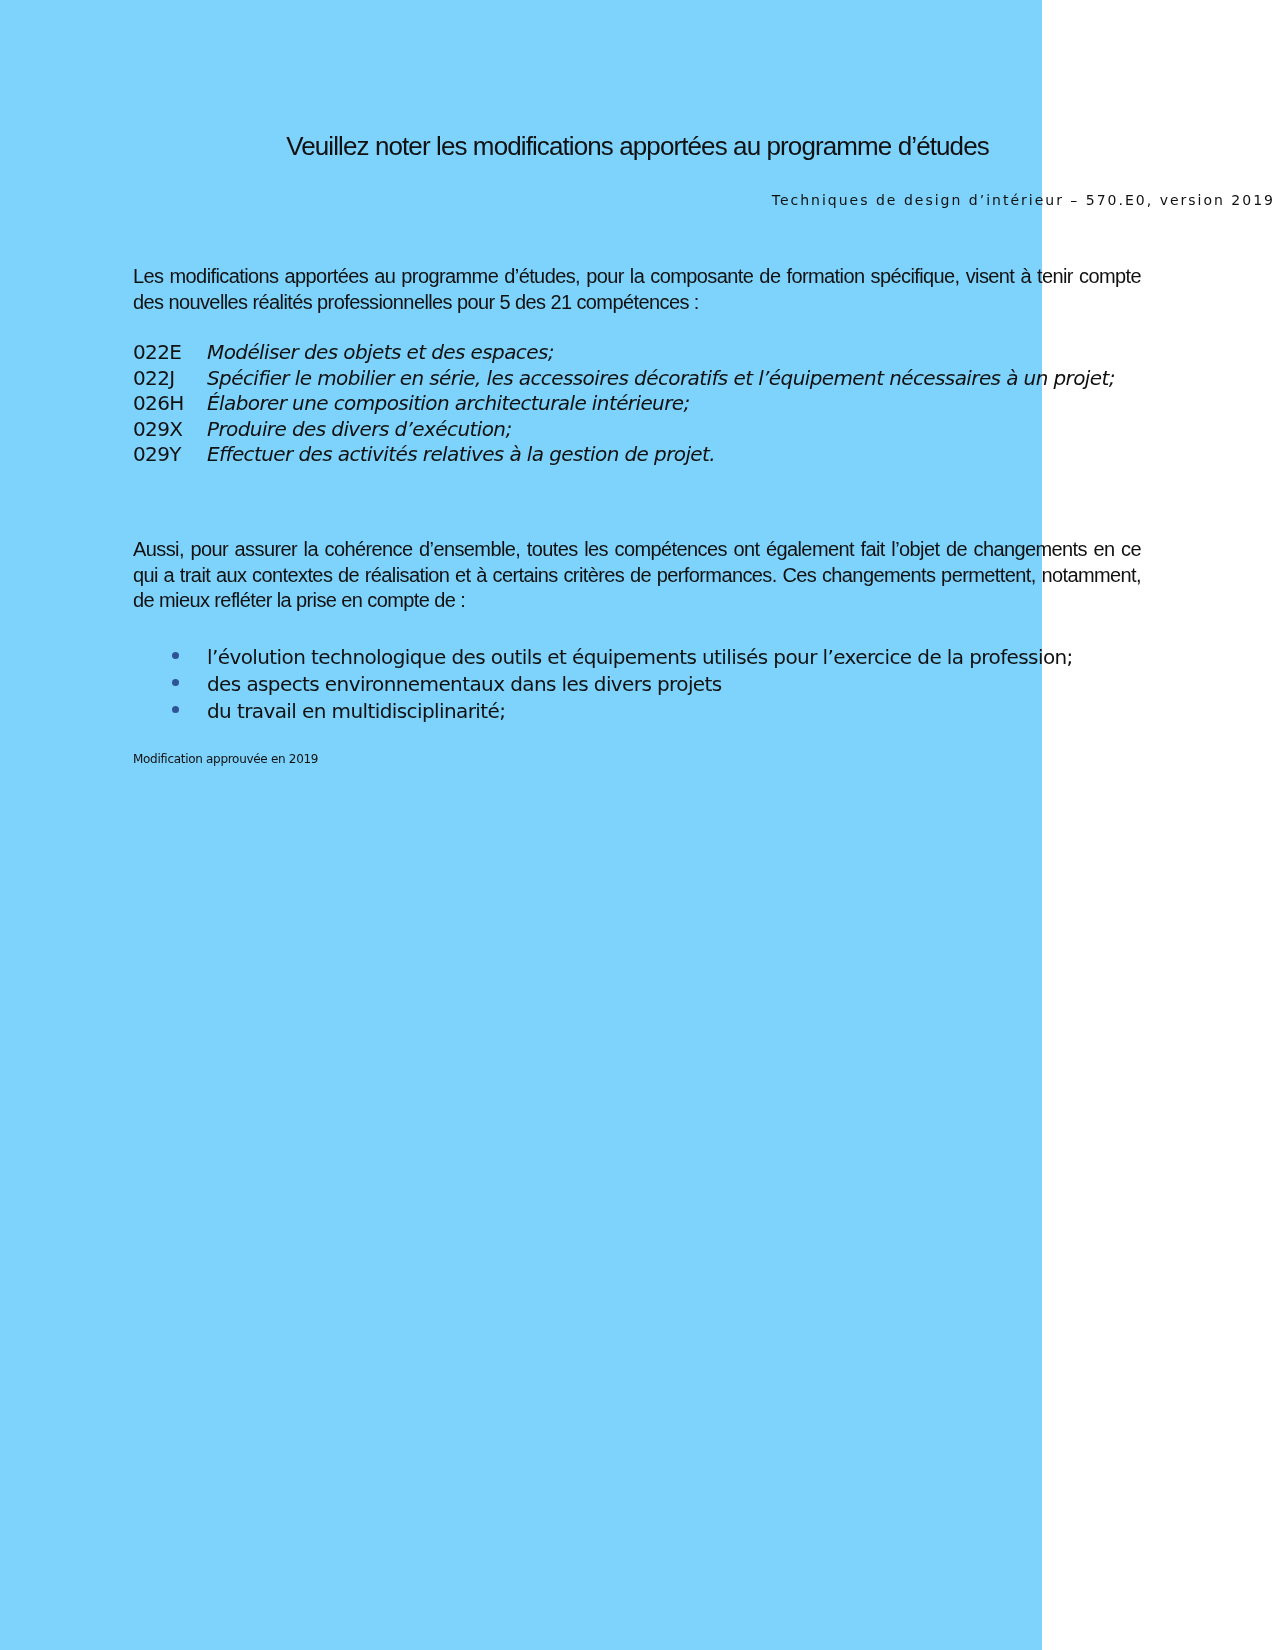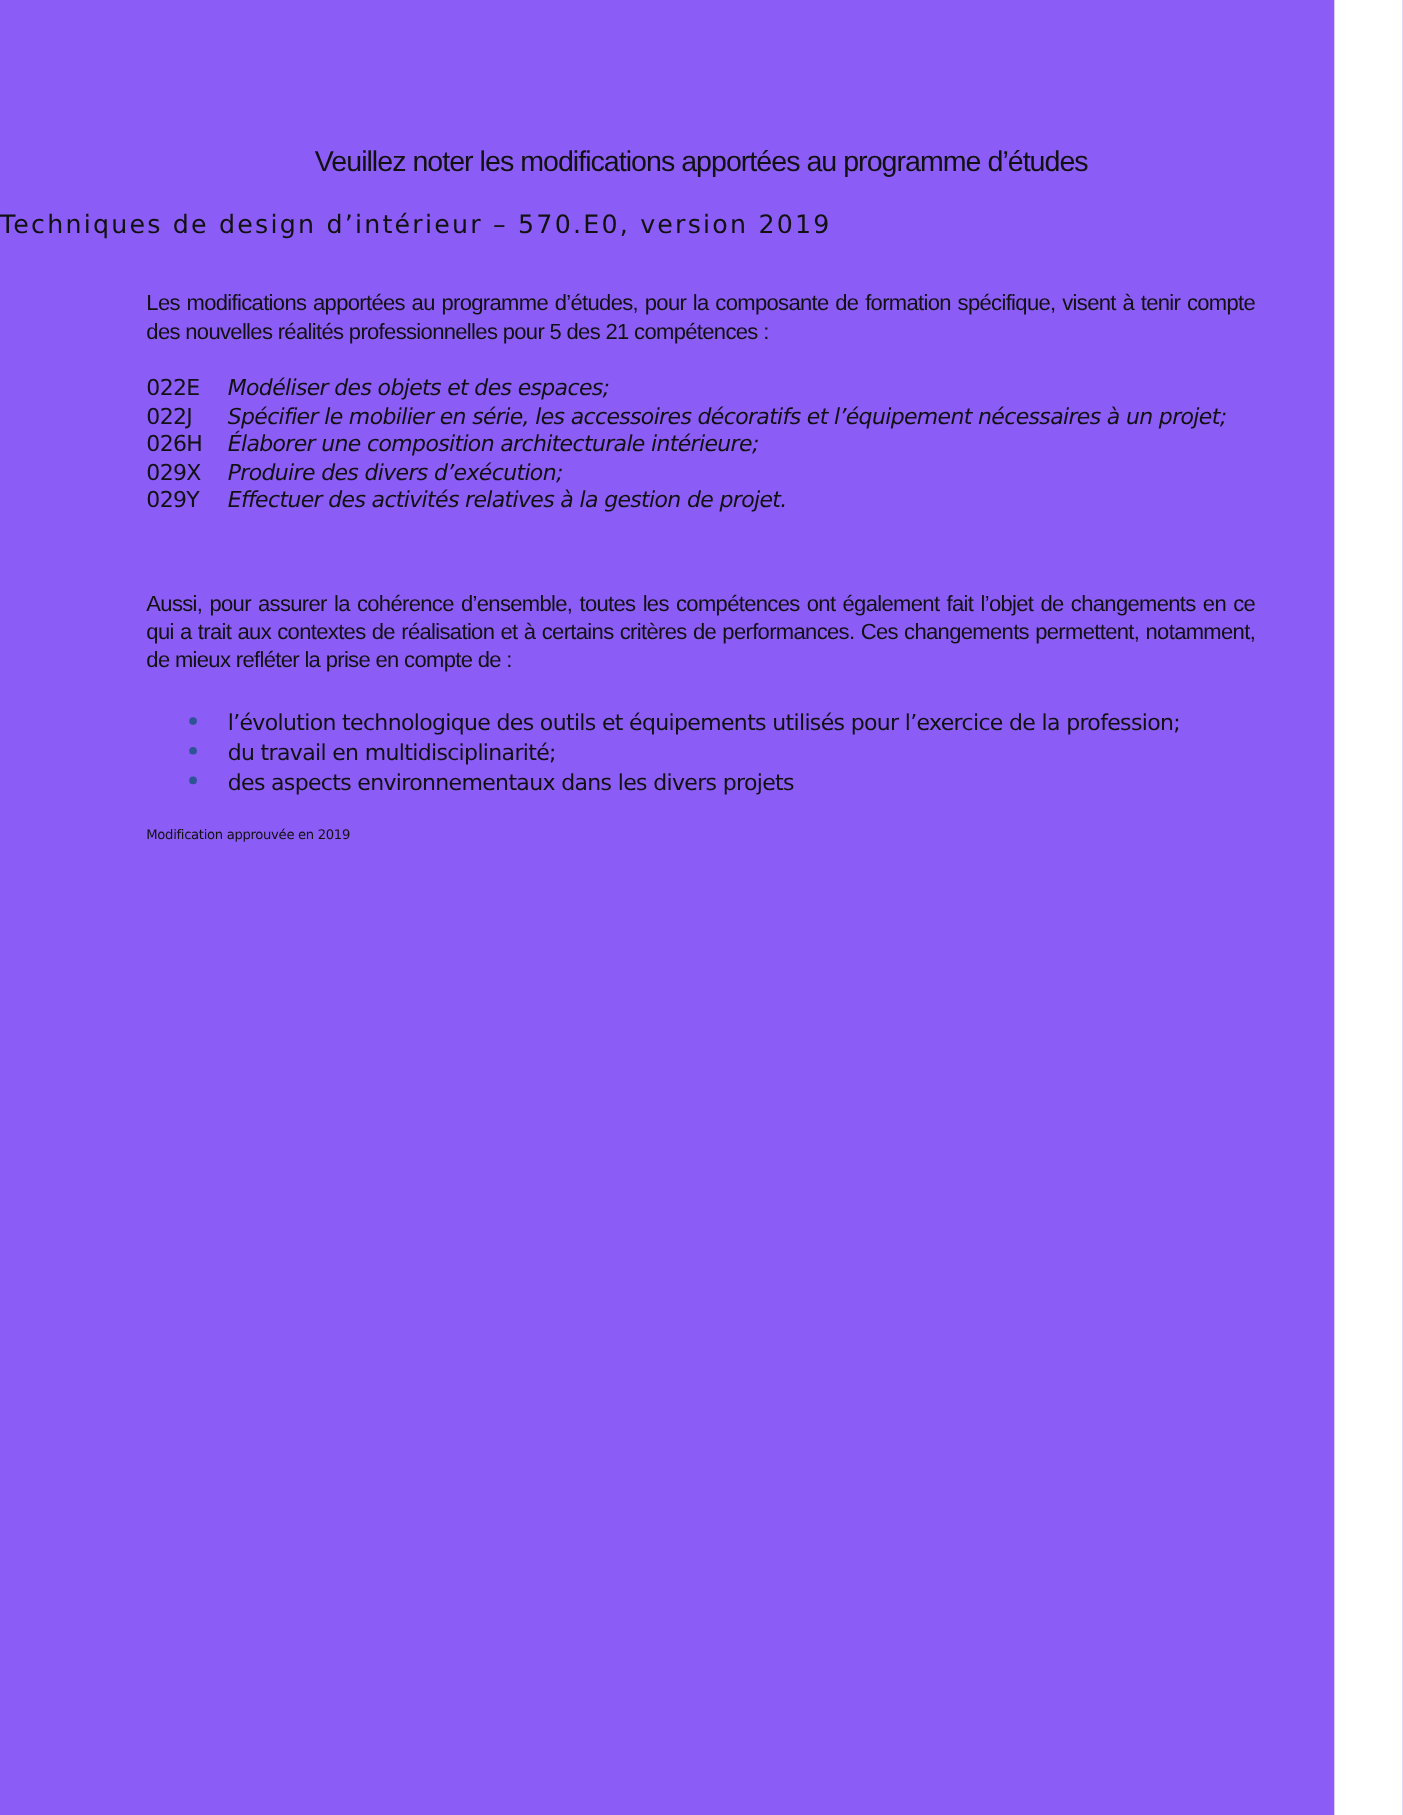--- a/index.html
+++ b/index.html
@@ -1,25 +1,25 @@
 <!DOCTYPE html>
 <html><head>
 <meta charset="utf-8">
 <style>
   html, body { margin: 0; padding: 0; background: #ffffff; }
   body { width: 1275px; height: 1650px; position: relative; overflow: hidden; color: #1a1a1a; }
-  .page { position: absolute; left: 0; top: 0; width: 1213px; height: 1650px; background: #8b5cf6; }
+  .page { position: absolute; left: 0; top: 0; width: 1042px; height: 1650px; background: #7dd3fc; }
   .title {
     position: absolute; left: 0; width: 1275px; top: 131px; text-align: center;
     font-family: "Liberation Sans", sans-serif; font-size: 26px; letter-spacing: -0.9px;
     color: #111;
   }
   .subtitle {
-    position: absolute; left: 0; width: 1275px; top: 192px; text-align: left;
-    font-family: "DejaVu Sans", sans-serif; font-size: 23px; letter-spacing: 2px;
+    position: absolute; left: 0; width: 1275px; top: 192px; text-align: right;
+    font-family: "DejaVu Sans", sans-serif; font-size: 14px; letter-spacing: 2px;
     color: #111;
   }
   .para {
     position: absolute; left: 133px; width: 1008px;
     font-family: Liberation Sans, sans-serif; font-size: 20px; line-height: 25.5px;
     text-align: justify; color: #111; letter-spacing: -0.6px;
   }
   .para.p1 { top: 264px; }
   .para.p2 { top: 526px; margin-top: 11px; }
   .comp-list { position: absolute; left: 133px; top: 340px; width: 1008px;
@@ -69,22 +69,22 @@
 
   <div class="para p2">Aussi, pour assurer la cohérence d’ensemble, toutes les compétences ont également fait l’objet de changements en ce qui a trait aux contextes de réalisation et à certains critères de performances. Ces changements permettent, notamment, de mieux refléter la prise en compte de :</div>
 
   <div class="bullets">
     <div class="bullet-row">
       <span class="bullet-dot"></span>
       <span>l’évolution technologique des outils et équipements utilisés pour l’exercice de la profession;</span>
     </div>
     <div class="bullet-row">
       <span class="bullet-dot"></span>
-      <span>du travail en multidisciplinarité;</span>
+      <span>des aspects environnementaux dans les divers projets</span>
     </div>
     <div class="bullet-row">
       <span class="bullet-dot"></span>
-      <span>des aspects environnementaux dans les divers projets</span>
+      <span>du travail en multidisciplinarité;</span>
     </div>
   </div>
 
   <div class="footnote">Modification approuvée en 2019</div>
 </div>
 
 </body></html>

